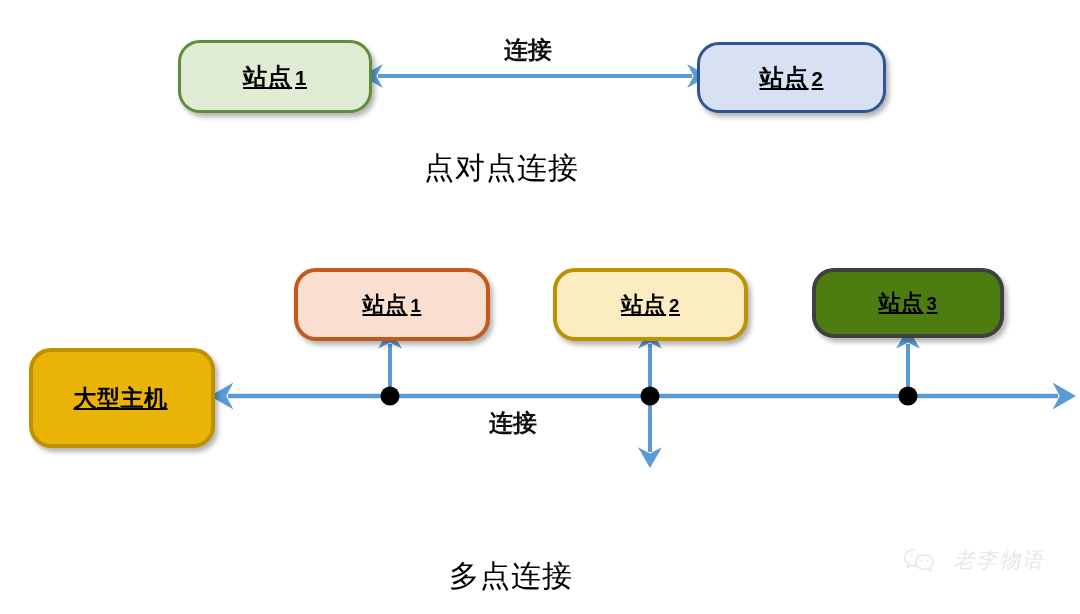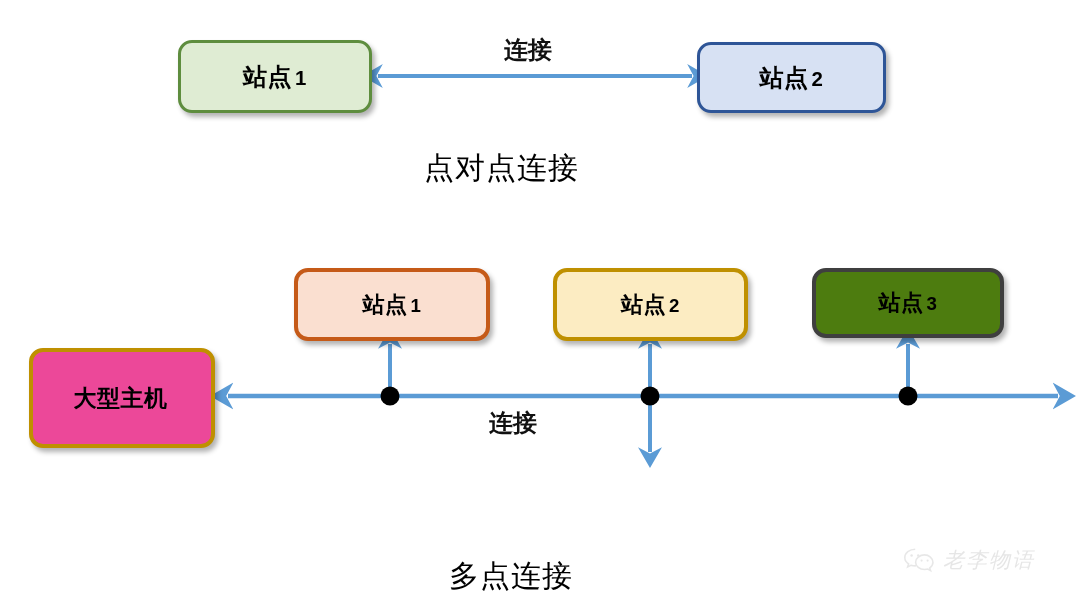--- a/index.html
+++ b/index.html
@@ -17,45 +17,46 @@
     height: 614px;
     background: #ffffff;
     overflow: hidden;
   }
 
   
   .node {
     position: absolute;
     box-sizing: border-box;
     border-style: solid;
-    border-radius: 14px;
+    border-radius: 22px;
     display: flex;
     align-items: center;
     justify-content: center;
     font-weight: bold;
     color: #000000;
     letter-spacing: 0.5px;
     box-shadow: 3px 4px 5px rgba(0,0,0,0.30);
+    text-decoration: underline;
   }
   .node .lbl {
     display: inline-block;
     white-space: nowrap;
   }
   .node .num {
     font-size: 0.85em;
     margin-left: 3px;
   }
 
   
   .n-green  { background:#dfecd3; border-color:#5e8d3e; border-width:3.5px; }
   .n-blue   { background:#d7e1f3; border-color:#2e5597; border-width:3.5px; }
   .n-orange { background:#fadfd0; border-color:#c55a18; border-width:4px; }
   .n-gold   { background:#fcecc2; border-color:#bf9000; border-width:4px; }
   .n-gray   { background:#4d7c0f; border-color:#3f3f3f; border-width:4px; }
-  .n-cream  { background:#ec4899; border-color:#bf9000; border-width:4px; }
+  .n-cream  { background:#eab308; border-color:#bf9000; border-width:4px; }
 
   
   .caption {
     position: absolute;
     font-weight: normal;
     color: #000000;
     white-space: nowrap;
     letter-spacing: 1px;
   }
 
@@ -75,21 +76,21 @@
     width: 1080px;
     height: 614px;
     pointer-events: none;
   }
 
   
   .watermark {
     position: absolute;
     display: flex;
     align-items: center;
-    gap: 6px;
+    gap: 16px;
     opacity: 0.55;
   }
   .watermark .wm-text {
     font-size: 21px;
     color: #d2d2d2;
     font-style: italic;
     letter-spacing: 2px;
     text-shadow: 0 1px 0 #fff;
     white-space: nowrap;
   }

